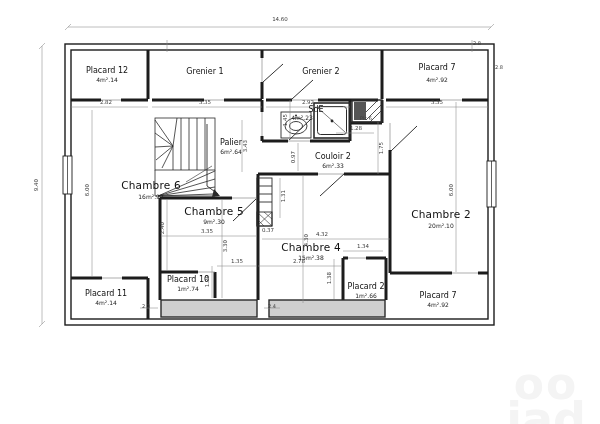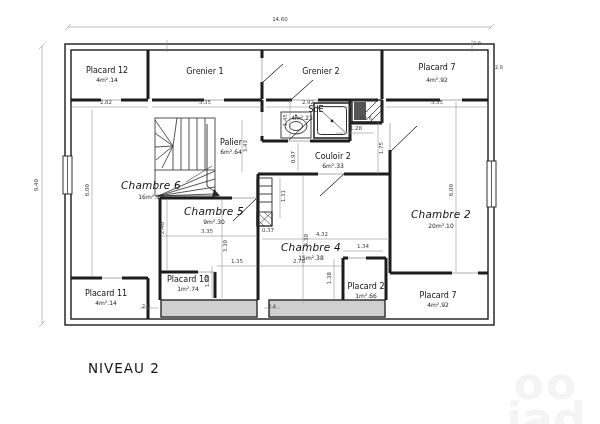--- a/index.html
+++ b/index.html
@@ -9,21 +9,21 @@
   html,body{margin:0;padding:0;background:#fff;}
   .plan{
     position:relative;width:600px;height:424px;background:var(--paper);
     overflow:hidden;font-family:"DejaVu Sans",sans-serif;
   }
   .plan svg{position:absolute;left:0;top:0;}
   .lbl{position:absolute;transform:translate(-50%,-50%);white-space:nowrap;
        color:var(--dim);font-size:5.5px;line-height:1;}
   .lbl.v{transform:translate(-50%,-50%) rotate(-90deg);}
   .rn{color:#101010;font-size:8px;text-align:right;}
-  .rn.big{font-size:10.5px;letter-spacing:.2px;font-style:italic;}
+  .rn.big{font-size:10.5px;letter-spacing:.2px;}
   .ra{color:#222;font-size:6px;}
   .sm{font-size:5px;}
   .title{position:absolute;left:88px;top:360px;font-size:13.5px;color:#161616;
          letter-spacing:1px;transform:none;}
   .wm{position:absolute;right:-6px;bottom:-14px;width:120px;text-align:center;
       color:var(--wm);font-weight:bold;line-height:.8;pointer-events:none;}
   .wm .row1{font-size:44px;letter-spacing:2px;}
   .wm .row2{font-size:46px;}
 </style>
 </head>
@@ -201,20 +201,19 @@
 
   <div class="lbl rn" style="left:106px;top:294px">Placard 11</div>
   <div class="lbl ra" style="left:106px;top:303px">4m².14</div>
   <div class="lbl rn" style="left:188px;top:280px">Placard 10</div>
   <div class="lbl ra" style="left:188px;top:289px">1m².74</div>
   <div class="lbl rn" style="left:366px;top:287px">Placard 2</div>
   <div class="lbl ra" style="left:366px;top:296px">1m².66</div>
   <div class="lbl rn" style="left:438px;top:296px">Placard 7</div>
   <div class="lbl ra" style="left:438px;top:305px">4m².92</div>
 
-  <div class="title">NIVEAU 2</div>
 
   <div class="wm">
     <div class="row1">oo</div>
     <div class="row2">iad</div>
   </div>
 
 </div>
 
 </body></html>

